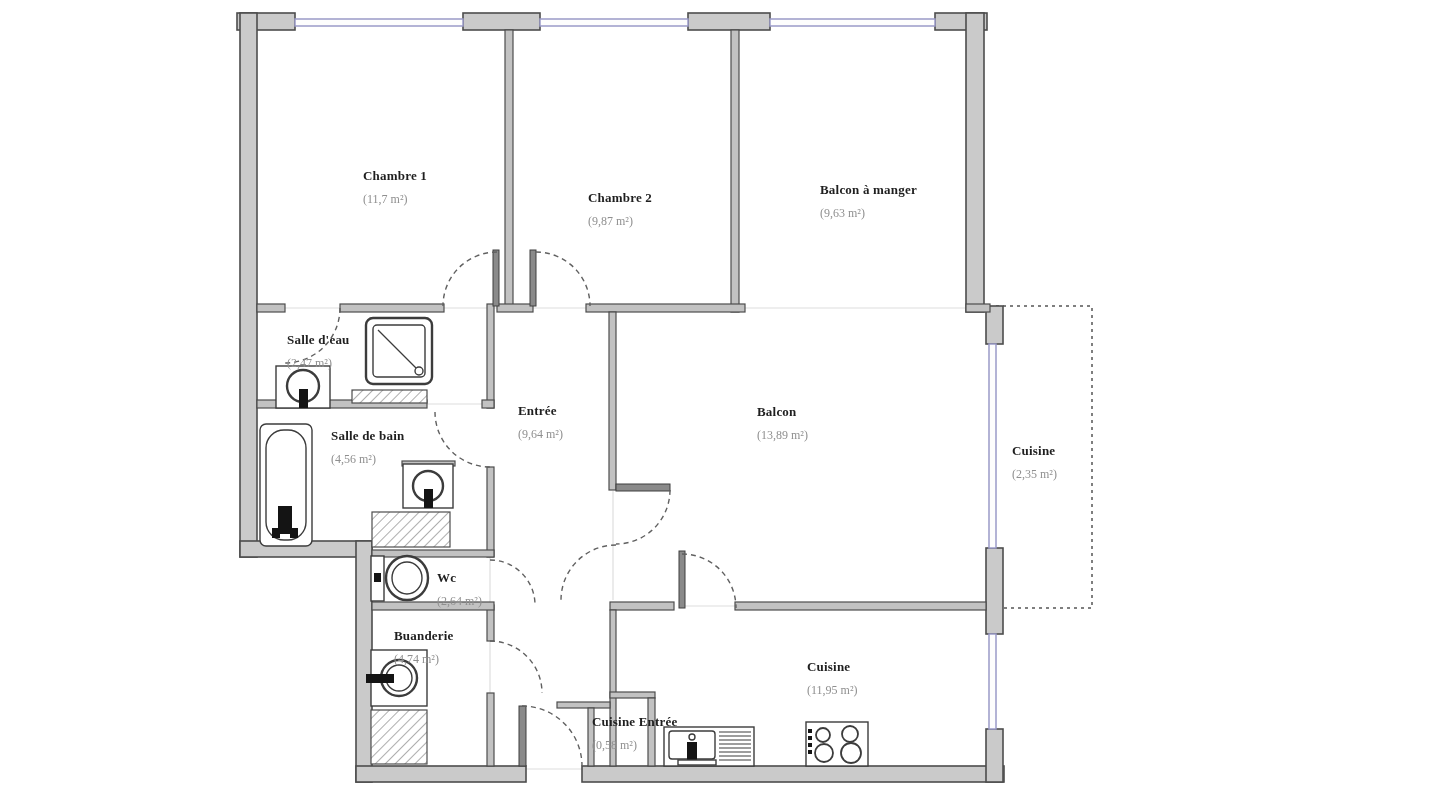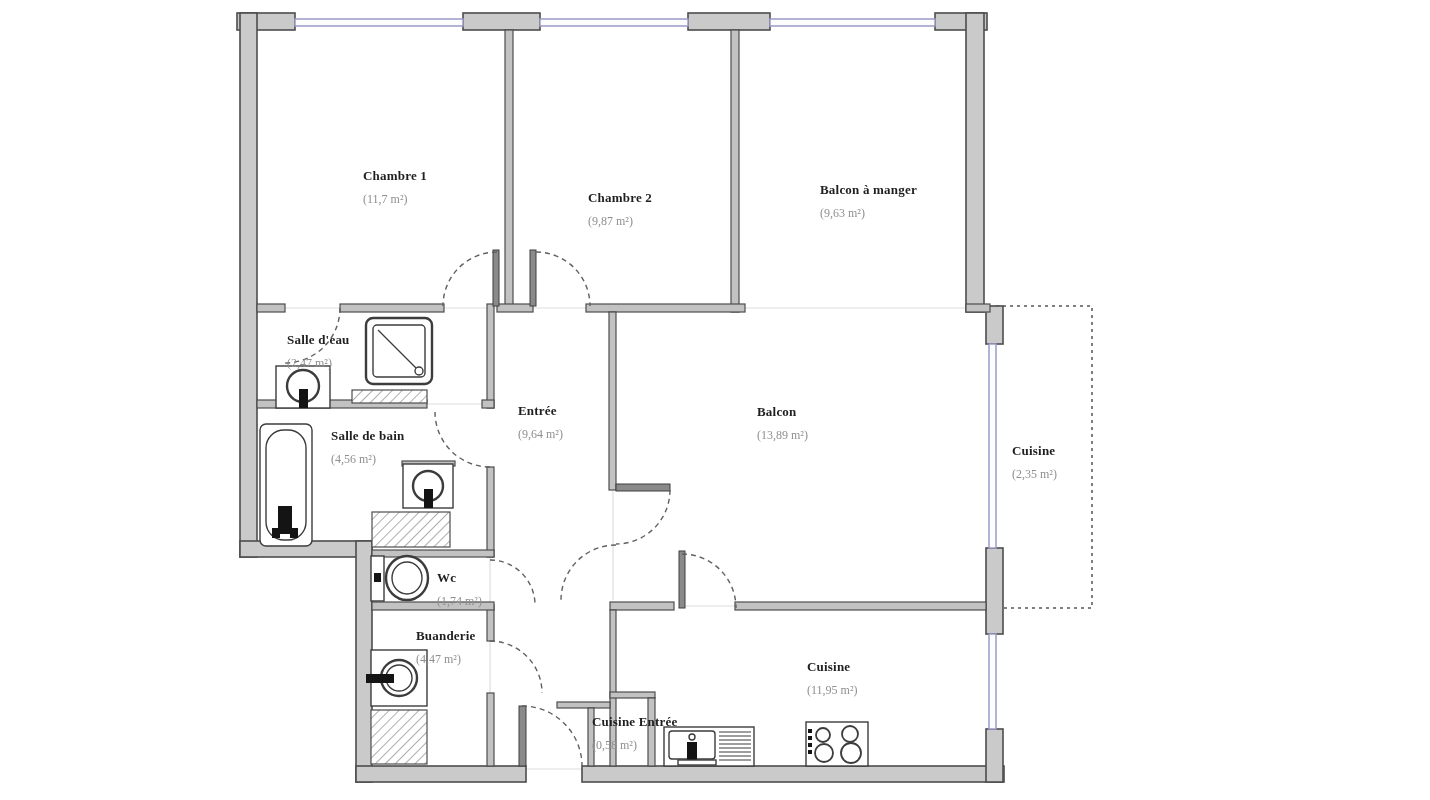--- a/index.html
+++ b/index.html
@@ -239,25 +239,25 @@
   <div class="room-label" style="left:757px;top:404px">
     <div class="room-name">Balcon</div>
     <div class="room-area">(13,89 m²)</div>
   </div>
   <div class="room-label" style="left:1012px;top:443px">
     <div class="room-name">Cuisine</div>
     <div class="room-area">(2,35 m²)</div>
   </div>
   <div class="room-label" style="left:437px;top:570px">
     <div class="room-name">Wc</div>
-    <div class="room-area">(1,74 m²)</div>
-  </div>
-  <div class="room-label" style="left:416px;top:628px">
+    <div class="room-area">(2,64 m²)</div>
+  </div>
+  <div class="room-label" style="left:394px;top:628px">
     <div class="room-name">Buanderie</div>
-    <div class="room-area">(4,47 m²)</div>
+    <div class="room-area">(4,74 m²)</div>
   </div>
   <div class="room-label" style="left:807px;top:659px">
     <div class="room-name">Cuisine</div>
     <div class="room-area">(11,95 m²)</div>
   </div>
   <div class="room-label" style="left:592px;top:714px">
     <div class="room-name">Cuisine Entrée</div>
     <div class="room-area">(0,58 m²)</div>
   </div>
 

